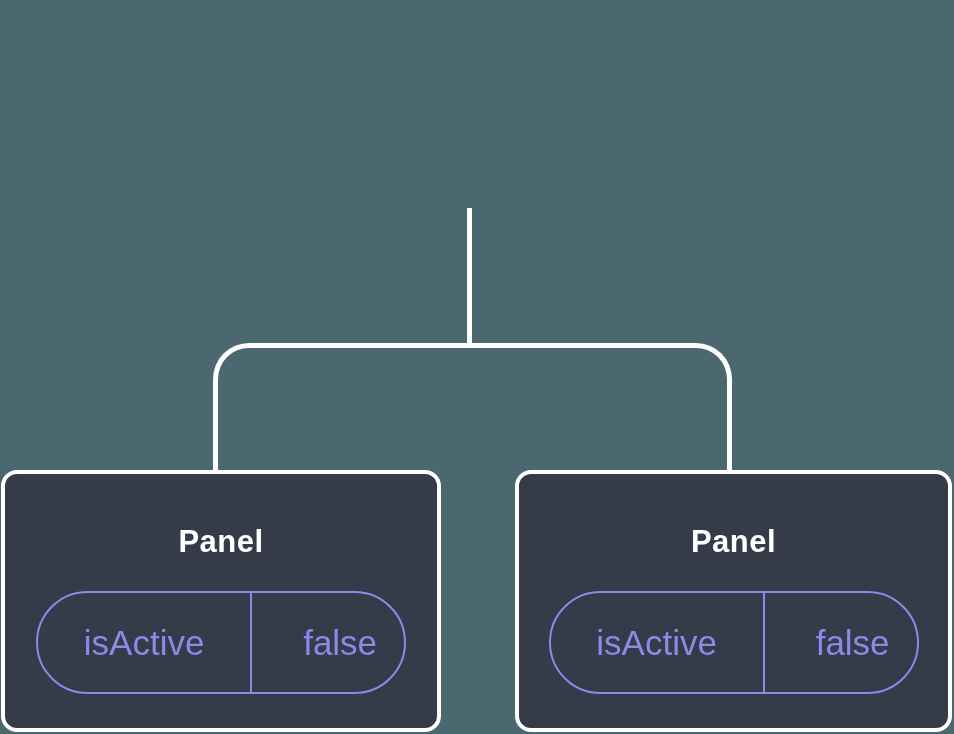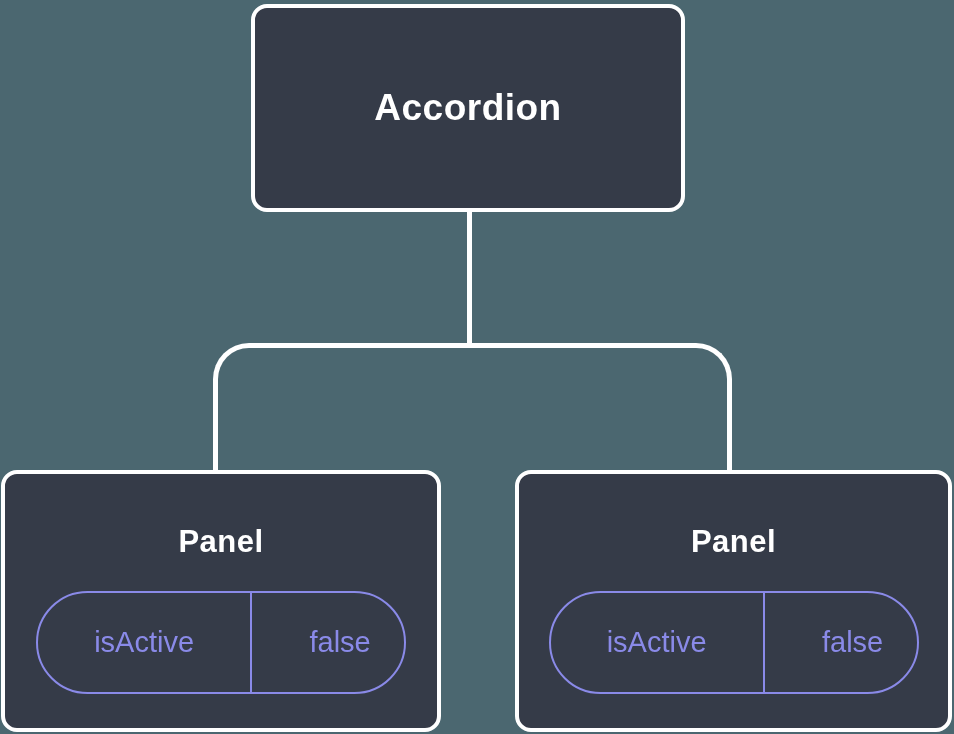--- a/index.html
+++ b/index.html
@@ -83,42 +83,39 @@
   
   .state-pill {
     margin-top: 28px;
     display: flex;
     width: 370px;
     height: 103px;
     border: 2.5px solid #8A8AE8;
     border-radius: 52px;
     box-sizing: border-box;
     color: #8A8AE8;
-    font-size: 29px;
+    font-size: 35px;
   }
   .state-cell {
     display: flex;
     align-items: center;
     justify-content: center;
     box-sizing: border-box;
   }
   .state-name-cell  { width: 58%; }
   .state-value-cell { width: 42%; border-left: 2.5px solid #8A8AE8; padding-left: 24px; }
 </style>
 </head>
 <body>
 
 <div class="stage">
 
   <div class="connector-stem"></div>
   <div class="connector-bracket"></div>
 
-  <div class="node node-root">
-    <span class="node-title">Accordion</span>
-  </div>
 
   <div class="node node-panel node-panel-left">
     <span class="node-title">Panel</span>
     <div class="state-pill">
       <div class="state-cell state-name-cell">isActive</div>
       <div class="state-cell state-value-cell">false</div>
     </div>
   </div>
 
   <div class="node node-panel node-panel-right">

